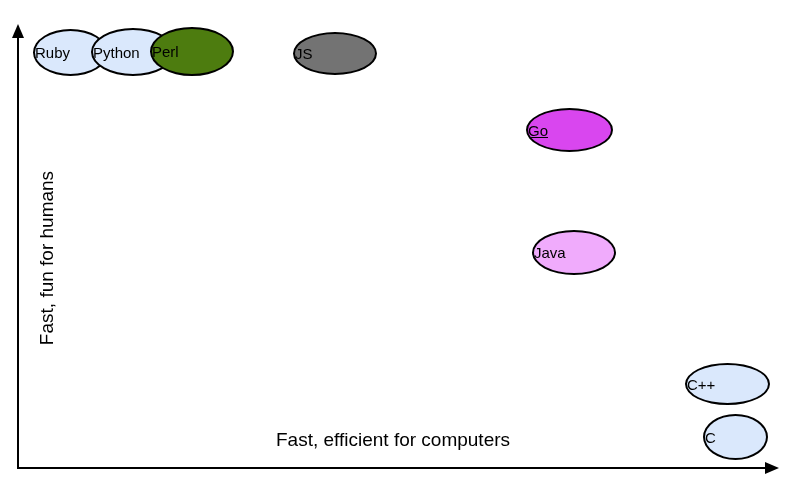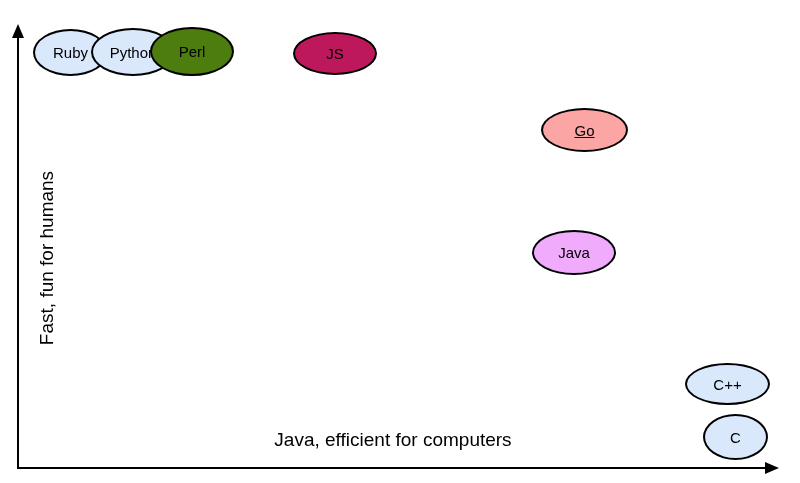--- a/index.html
+++ b/index.html
@@ -72,55 +72,55 @@
     width: 300px;
   }
   
   .node {
     position: absolute;
     box-sizing: border-box;
     border-radius: 50%;
     border: 2px solid #000000;
     display: flex;
     align-items: center;
-    justify-content: center;
+    justify-content: flex-start;
     font-size: 15px;
     color: #000000;
     overflow: hidden;
   }
   .node span {
     white-space: nowrap;
   }
 </style>
 </head>
 <body>
 
 <div id="canvas">
   <div id="y-axis-line" class="axis-line"></div>
   <div id="y-axis-arrowhead" class="arrowhead"></div>
   <div id="x-axis-line" class="axis-line"></div>
   <div id="x-axis-arrowhead" class="arrowhead"></div>
 
   <div id="y-axis-label" class="axis-label">Fast, fun for humans</div>
-  <div id="x-axis-label" class="axis-label">Java, efficient for computers</div>
+  <div id="x-axis-label" class="axis-label">Fast, efficient for computers</div>
 
   <div id="nodes">
       <div class="node" style="left: 33px; top: 29px; width: 75px; height: 47px; z-index: 1; background: rgb(218, 232, 252); border-color: rgb(0, 0, 0);">
         <span>Ruby</span>
       </div>
       <div class="node" style="left: 91px; top: 28px; width: 84px; height: 48px; z-index: 2; background: rgb(218, 232, 252); border-color: rgb(0, 0, 0);">
         <span>Python</span>
       </div>
       <div class="node" style="left: 150px; top: 27px; width: 84px; height: 49px; z-index: 3; background: #4d7c0f; border-color: rgb(0, 0, 0);">
         <span>Perl</span>
       </div>
-      <div class="node" style="left: 293px; top: 32px; width: 84px; height: 43px; z-index: 1; background: #be185d; border-color: rgb(0, 0, 0);">
+      <div class="node" style="left: 293px; top: 32px; width: 84px; height: 43px; z-index: 1; background: #737373; border-color: rgb(0, 0, 0);">
         <span>JS</span>
       </div>
-      <div class="node" style="left: 541px; top: 108px; width: 87px; height: 44px; z-index: 1; background: #fca5a5; border-color: rgb(0, 0, 0); text-decoration: underline;">
+      <div class="node" style="left: 526px; top: 108px; width: 87px; height: 44px; z-index: 1; background: #d946ef; border-color: rgb(0, 0, 0); text-decoration: underline;">
         <span>Go</span>
       </div>
       <div class="node" style="left: 532px; top: 230px; width: 84px; height: 45px; z-index: 1; background: #f0abfc; border-color: rgb(0, 0, 0);">
         <span>Java</span>
       </div>
       <div class="node" style="left: 685px; top: 363px; width: 85px; height: 42px; z-index: 1; background: rgb(218, 232, 252); border-color: rgb(0, 0, 0);">
         <span>C++</span>
       </div>
       <div class="node" style="left: 703px; top: 414px; width: 65px; height: 46px; z-index: 1; background: rgb(218, 232, 252); border-color: rgb(0, 0, 0);">
         <span>C</span>

